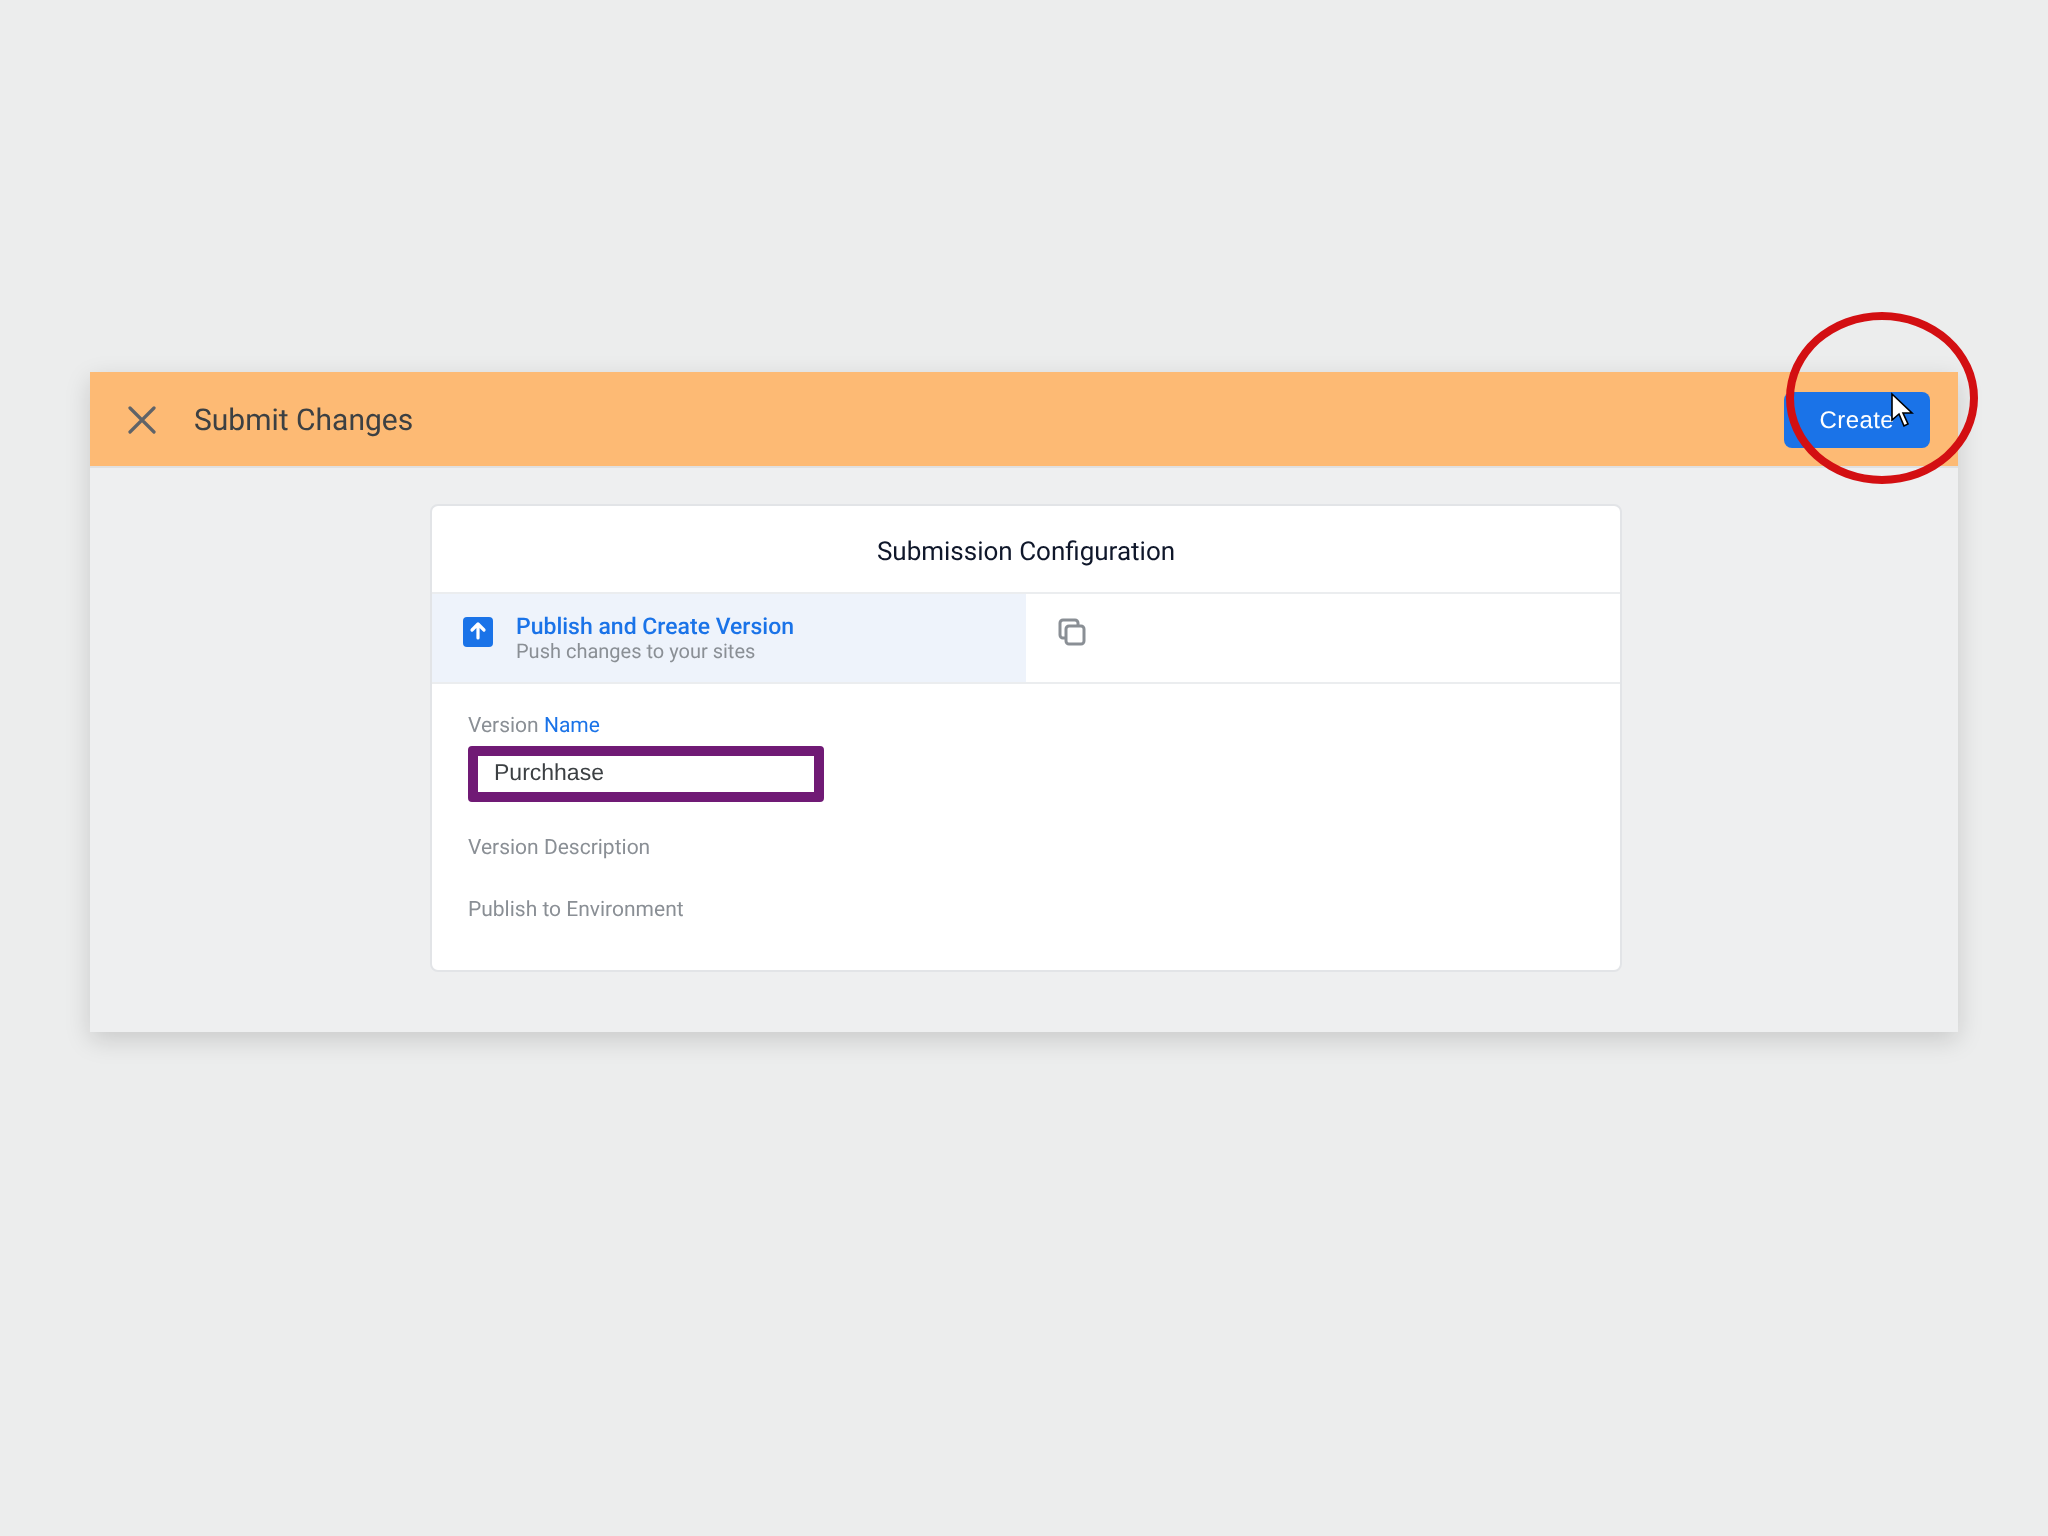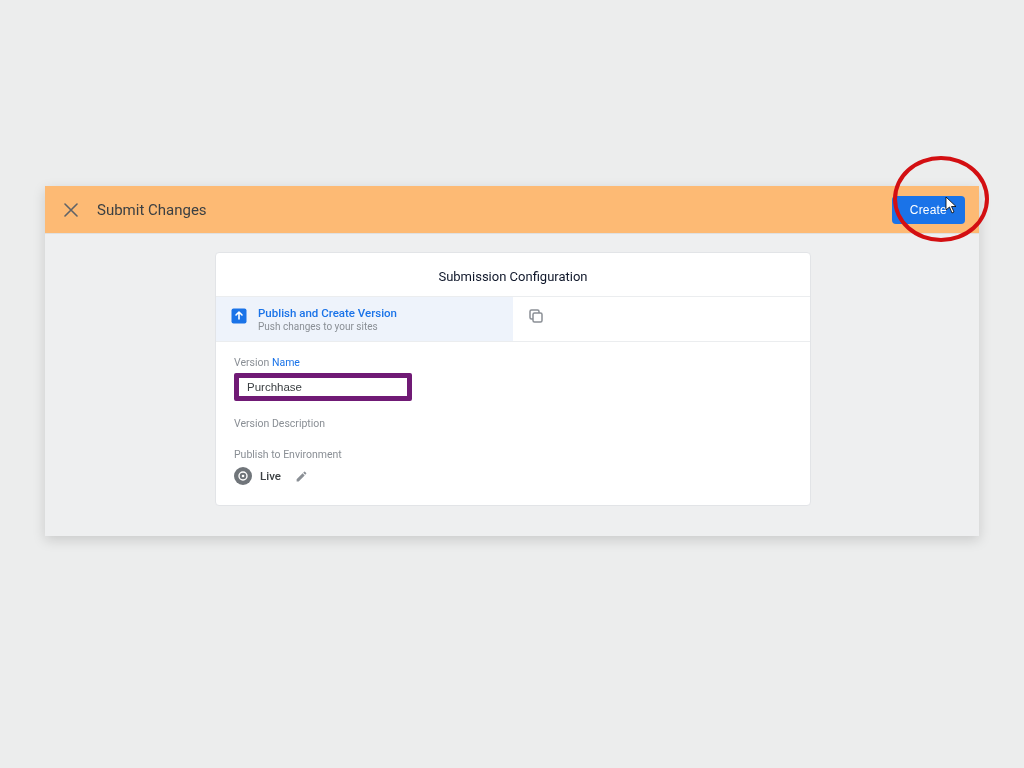--- a/index.html
+++ b/index.html
@@ -237,34 +237,20 @@
         <span>Version </span><span class="em">Name</span>
       </div>
       <input class="txt" type="text" value="Purchhase" style="">
 
       <div class="areablk">
         <div class="fld-label">Version Description</div>
       </div>
 
       <div class="envblk">
         <div class="fld-label">Publish to Environment</div>
-        <div class="env-row">
-          <div class="env-circle">
-            <svg width="10" height="10" viewBox="0 0 10 10">
-              <circle cx="5" cy="5" r="4" fill="none" stroke="#ffffff" stroke-width="1.4"></circle>
-              <circle cx="5" cy="5" r="1.3" fill="#ffffff"></circle>
-            </svg>
-          </div>
-          <div class="env-name">Live</div>
-          <div class="env-edit">
-            <svg width="13" height="13" viewBox="0 0 24 24">
-              <path d="M3 17.25V21h3.75L17.81 9.94l-3.75-3.75L3 17.25zM20.71 7.04a1 1 0 0 0 0-1.41l-2.34-2.34a1 1 0 0 0-1.41 0l-1.83 1.83 3.75 3.75 1.83-1.83z" fill="#8a8f95"></path>
-            </svg>
-          </div>
-        </div>
       </div>
     </div>
 
   </div>
 </div>
 
 <div class="ring"></div>
 
 <div class="cursor">
   <svg width="14" height="18" viewBox="0 0 14 18">

